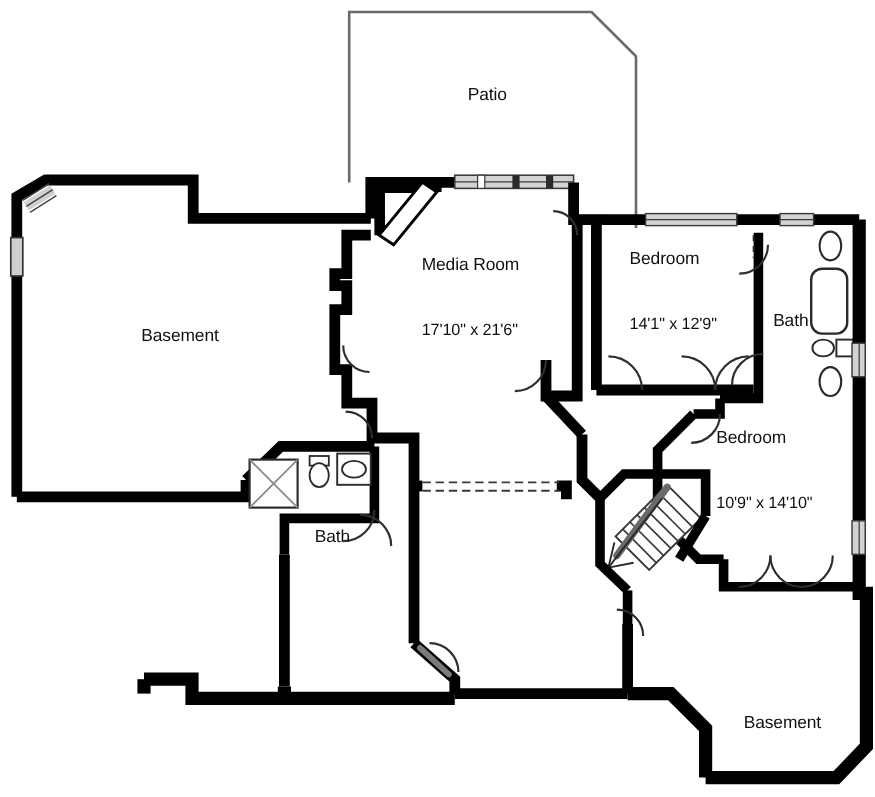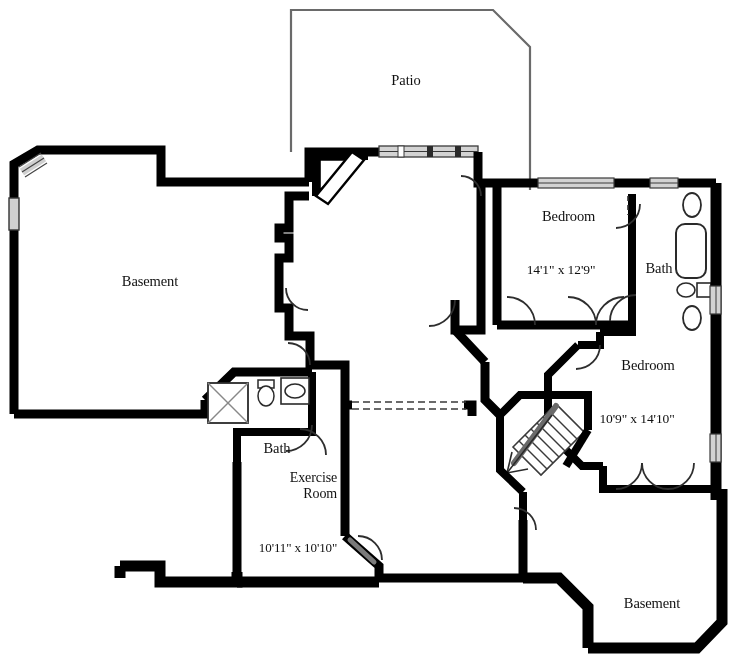--- a/index.html
+++ b/index.html
@@ -21,23 +21,23 @@
   }
   #plan-svg {
     position: absolute;
     left: 0;
     top: 0;
     width: 729px;
     height: 664px;
   }
   .room-label {
     position: absolute;
-    text-align: right;
+    text-align: left;
     color: #101010;
-    font-family: Liberation Serif, serif;
+    font-family: Liberation Sans, sans-serif;
     line-height: 1.16;
     white-space: pre;
     transform: translate(-50%, -50%);
     letter-spacing: -0.1px;
   }
   .room-name {
     display: block;
     font-size: 14.5px;
     font-weight: 400;
   }
@@ -242,43 +242,42 @@
   </svg>
 
   <div class="room-label" style="left:406px; top:80px;">
     <span class="room-name">Patio</span>
   </div>
 
   <div class="room-label" style="left:150px; top:281px;">
     <span class="room-name">Basement</span>
   </div>
 
+  <div class="room-label" style="left:392px; top:248px;">
+    <span class="room-name">Media Room</span>
+    <span class="room-dims">17'10" x 21'6"</span>
+  </div>
 
   <div class="room-label" style="left:561px; top:243px;">
     <span class="room-name">Bedroom</span>
     <span class="room-dims">14'1" x 12'9"</span>
   </div>
 
   <div class="room-label" style="left:659px; top:268px;">
     <span class="room-name">Bath</span>
   </div>
 
   <div class="room-label" style="left:637px; top:392px;">
     <span class="room-name">Bedroom</span>
     <span class="room-dims">10'9" x 14'10"</span>
   </div>
 
   <div class="room-label" style="left:277px; top:448px;">
     <span class="room-name">Bath</span>
   </div>
 
 
-  <div class="room-label lbl-small" style="left:298px; top:512px;">
-    <span class="room-name">Exercise
-Room</span>
-    <span class="room-dims">10'11" x 10'10"</span>
-  </div>
 
   <div class="room-label" style="left:652px; top:603px;">
     <span class="room-name">Basement</span>
   </div>
 
 </div>
 
 </body></html>

